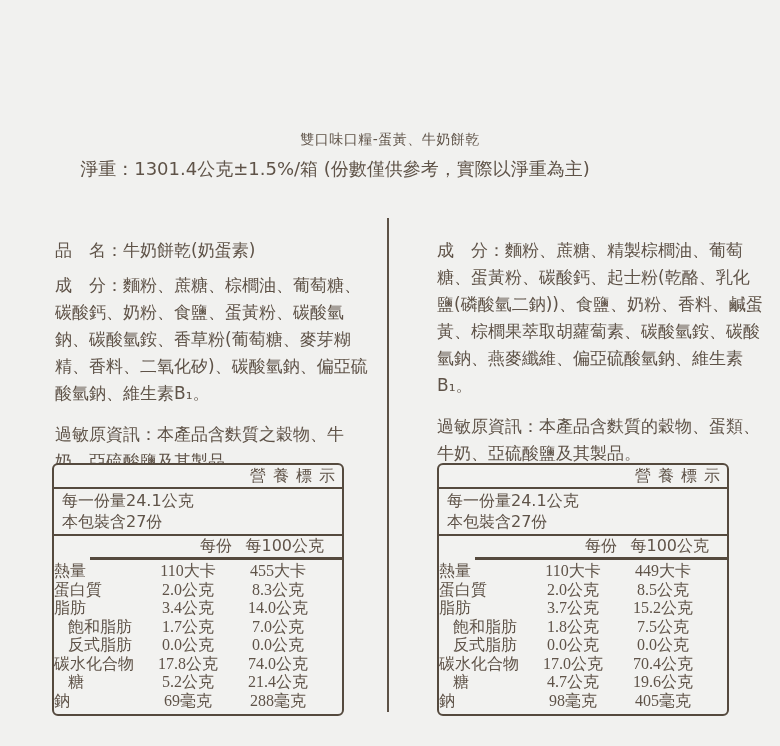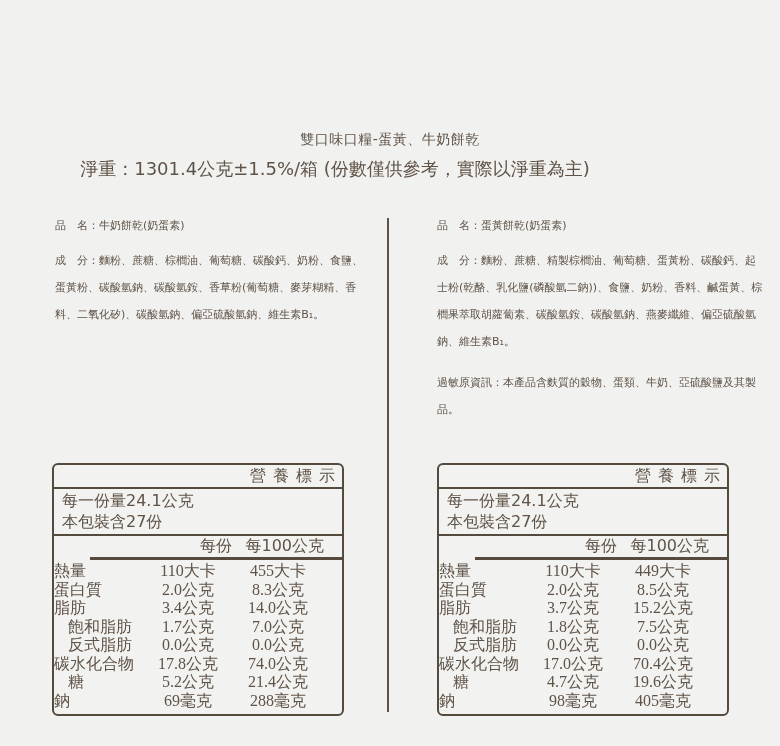--- a/index.html
+++ b/index.html
@@ -23,21 +23,21 @@
     text-align:center;font-size:18px;line-height:27px;font-weight:400;
   }
 
   
   .divider{
     position:absolute;left:387px;top:218px;width:2px;height:494px;
     background:#5d5246;
   }
 
   
-  .col{position:absolute;top:212px;font-size:11px;line-height:27px;}
+  .col{position:absolute;top:237px;font-size:17px;line-height:27px;}
   .col-left{left:55px;width:318px;}
   .col-right{left:437px;width:326px;}
   .field-line{margin:0 0 8px 0;}
   .para{margin:0 0 14px 0;text-align:left;}
 
   
   .nutri{
     position:absolute;top:463px;width:292px;box-sizing:border-box;
     border:2px solid #554a3e;border-radius:6px;
     font-size:16px;background:#f2f2f0;
@@ -67,24 +67,24 @@
 <div class="page">
 
   <div class="title">雙口味口糧-蛋黃、牛奶餅乾</div>
   <div class="subtitle">淨重：1301.4公克±1.5%/箱 (份數僅供參考，實際以淨重為主)</div>
 
   <div class="divider"></div>
 
   <section class="col col-left">
     <p class="field-line"><span>品　名：</span><span>牛奶餅乾(奶蛋素)</span></p>
     <p class="para"><span>成　分：</span><span>麵粉、蔗糖、棕櫚油、葡萄糖、碳酸鈣、奶粉、食鹽、蛋黃粉、碳酸氫鈉、碳酸氫銨、香草粉(葡萄糖、麥芽糊精、香料、二氧化矽)、碳酸氫鈉、偏亞硫酸氫鈉、維生素B₁。</span></p>
+    <p class="para"><span>過敏原資訊：</span><span>本產品含麩質之穀物、牛奶、亞硫酸鹽及其製品。</span></p>
   </section>
 
   <section class="col col-right">
-    <p class="field-line"><span>品　名：</span><span>蛋黃餅乾(奶蛋素)</span></p>
     <p class="para"><span>成　分：</span><span>麵粉、蔗糖、精製棕櫚油、葡萄糖、蛋黃粉、碳酸鈣、起士粉(乾酪、乳化鹽(磷酸氫二鈉))、食鹽、奶粉、香料、鹹蛋黃、棕櫚果萃取胡蘿蔔素、碳酸氫銨、碳酸氫鈉、燕麥纖維、偏亞硫酸氫鈉、維生素B₁。</span></p>
     <p class="para"><span>過敏原資訊：</span><span>本產品含麩質的穀物、蛋類、牛奶、亞硫酸鹽及其製品。</span></p>
   </section>
 
   <div class="nutri nutri-left">
     <div class="nt-title">營養標示</div>
     <div class="nt-serv">
       <div>每一份量24.1公克</div>
       <div>本包裝含27份</div>
     </div>

